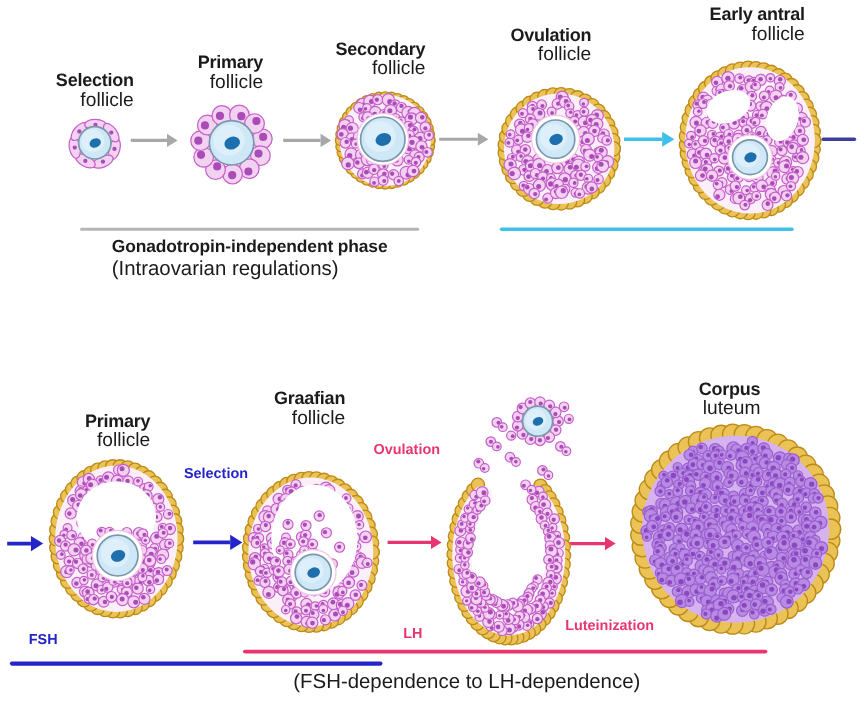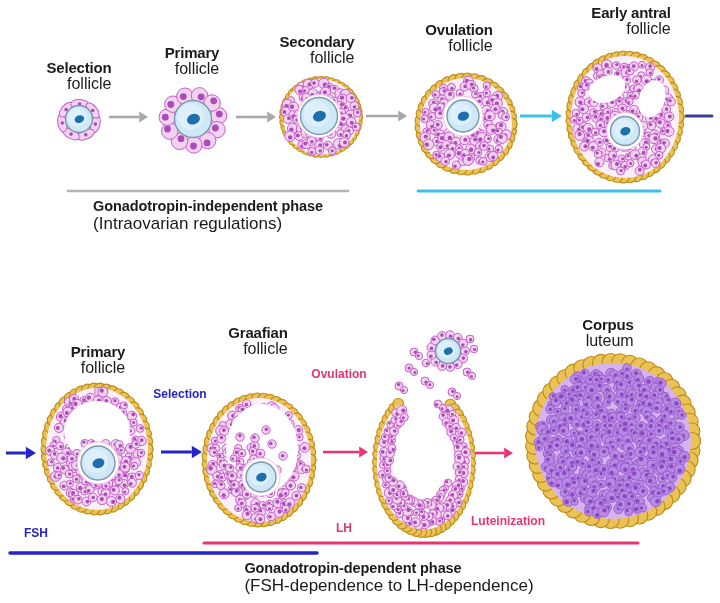--- a/index.html
+++ b/index.html
@@ -2812,21 +2812,20 @@
   <div class="stage-label" style="left:608px;top:316px">
     <div class="l1">Corpus</div>
     <div class="l2">luteum</div>
   </div>
 
   <div class="phase-label" style="left:208px;top:197px">
     <div class="t">Gonadotropin-independent phase</div>
     <div class="s">(Intraovarian regulations)</div>
   </div>
   <div class="phase-label" style="left:389px;top:559px">
-    <div class="t">Gonadotropin-dependent phase</div>
     <div class="s">(FSH-dependence to LH-dependence)</div>
   </div>
 
   <div class="anno blue" style="left:180px;top:387px">Selection</div>
   <div class="anno pink" style="left:339px;top:367px">Ovulation</div>
   <div class="anno pink" style="left:508px;top:514px">Luteinization</div>
   <div class="anno blue" style="left:36px;top:526px">FSH</div>
   <div class="anno pink" style="left:344px;top:521px">LH</div>
 </div>
 

